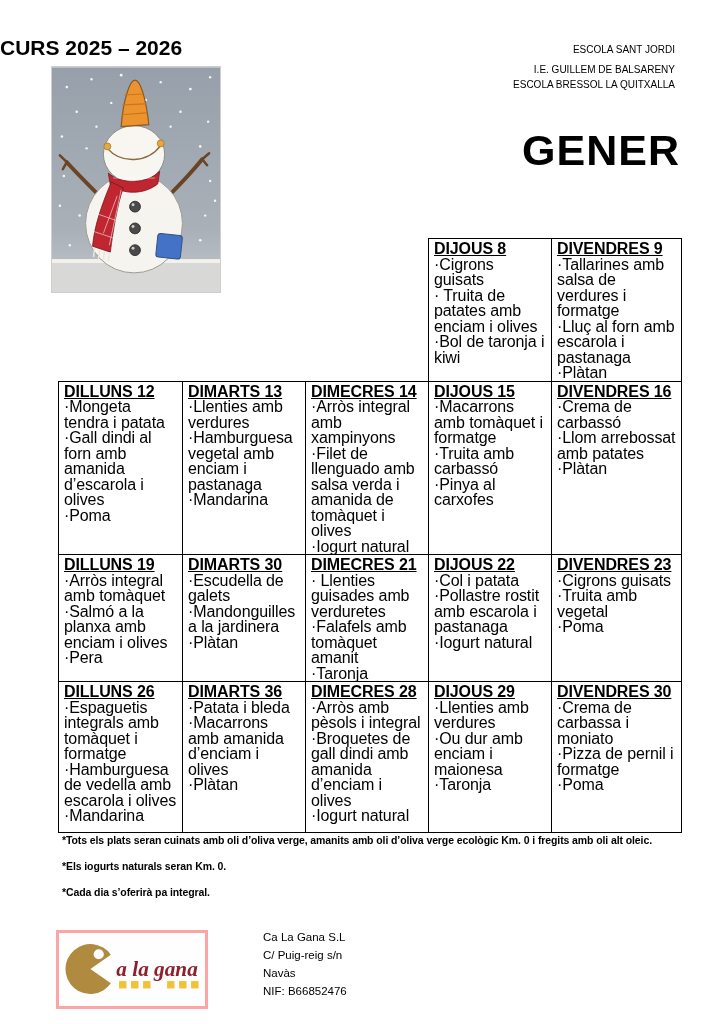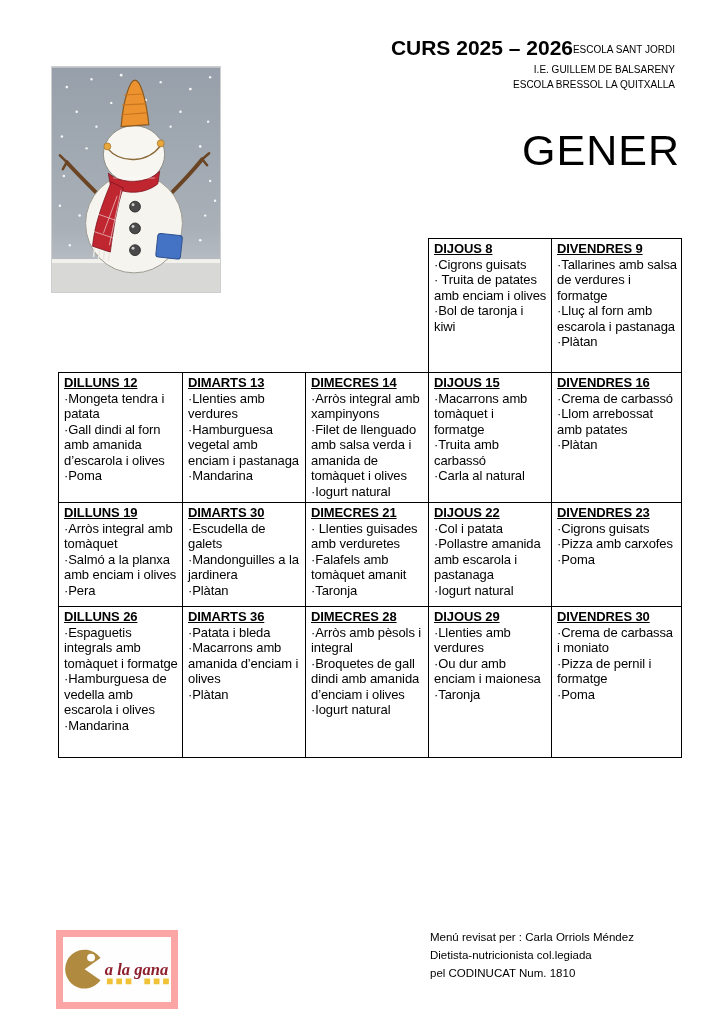--- a/index.html
+++ b/index.html
@@ -3,65 +3,65 @@
 <meta charset="utf-8">
 <style>
   html,body { margin:0; padding:0; background:#ffffff; }
   .page {
     position:relative; width:725px; height:1024px; background:#fff;
     font-family:"Liberation Sans", sans-serif; color:#000; overflow:hidden;
   }
 
   
   .course-title {
-    position:absolute; top:36px; left:0; width:573px; text-align:right;
+    position:absolute; top:36px; left:0; width:573px; text-align:left;
     font-size:21px; font-weight:bold; letter-spacing:0px;
   }
   .schools {
     position:absolute; top:42px; right:50px; text-align:right;
     font-size:10px; line-height:15px;margin-left:36px;
   }
   .schools .school-line:first-child { margin-bottom:5px; }
   .month-title {
     position:absolute; top:126px; right:45px;
-    font-size:43px; font-weight:400; letter-spacing:1px;
+    font-size:43px; font-weight:700; letter-spacing:1px;
   }
 
   
   .snowman-frame {
     position:absolute; left:51px; top:66px; width:170px; height:227px;
     border:1px solid #cfcfcf; box-sizing:border-box;
   }
   .snowman-frame svg { display:block; width:100%; height:100%; }
 
   
   table.menu {
     position:absolute; left:58px; top:238px;
     border-collapse:collapse; table-layout:fixed; width:623px;
   }
   table.menu td {
     border:1px solid #000; vertical-align:top;
     padding:2px 4px 0 5px;
-    font-size:13px; line-height:15.5px; letter-spacing:-0.1px;
+    font-size:16px; line-height:15.5px; letter-spacing:-0.1px;
     overflow:hidden;
   }
   table.menu td.blank { border:none; }
   .day-header { font-weight:bold; text-decoration:underline; }
 
   
   .notes { position:absolute; left:62px; top:833px; }
   .note {
     font-size:10.5px; font-weight:bold; line-height:14px;
     margin-bottom:12px; white-space:nowrap; letter-spacing:-0.1px;
   }
 
   
   .logo-box {
-    position:absolute; left:56px; top:930px; width:122px; height:79px;
-    border:7px solid #fca5a5; background:#fefefe; box-sizing:border-box;
+    position:absolute; left:56px; top:930px; width:152px; height:79px;
+    border:3px solid #fca5a5; background:#fefefe; box-sizing:border-box;
   }
   .logo-box svg { display:block; width:100%; height:100%; }
   .logo-script {
     font-family:"Liberation Serif", serif; font-style:italic; font-weight:bold;
   }
   .company-block {
     position:absolute; left:263px; top:928px;
     font-size:11.5px; line-height:18px;
   }
   .revision-block {
@@ -216,21 +216,21 @@
               <div class="dish">·Arròs integral amb xampinyons</div>
               <div class="dish">·Filet de llenguado amb salsa verda i amanida de tomàquet i olives</div>
               <div class="dish">·Iogurt natural</div>
             </div>
       </td>
       <td>
         <div class="day-header">DIJOUS 15</div>
         <div class="dishes">
               <div class="dish">·Macarrons amb tomàquet i formatge</div>
               <div class="dish">·Truita amb carbassó</div>
-              <div class="dish">·Carla al natural</div>
+              <div class="dish">·Pinya al carxofes</div>
             </div>
       </td>
       <td>
         <div class="day-header">DIVENDRES 16</div>
         <div class="dishes">
               <div class="dish">·Crema de carbassó</div>
               <div class="dish">·Llom arrebossat amb patates</div>
               <div class="dish">·Plàtan</div>
             </div>
       </td>
@@ -257,29 +257,29 @@
         <div class="dishes">
               <div class="dish">· Llenties guisades amb verduretes</div>
               <div class="dish">·Falafels amb tomàquet amanit</div>
               <div class="dish">·Taronja</div>
             </div>
       </td>
       <td>
         <div class="day-header">DIJOUS 22</div>
         <div class="dishes">
               <div class="dish">·Col i patata</div>
-              <div class="dish">·Pollastre amanida amb escarola i pastanaga</div>
+              <div class="dish">·Pollastre rostit amb escarola i pastanaga</div>
               <div class="dish">·Iogurt natural</div>
             </div>
       </td>
       <td>
         <div class="day-header">DIVENDRES 23</div>
         <div class="dishes">
               <div class="dish">·Cigrons guisats</div>
-              <div class="dish">·Pizza amb carxofes</div>
+              <div class="dish">·Truita amb vegetal</div>
               <div class="dish">·Poma</div>
             </div>
       </td>
     </tr>
     <tr style="height:151px">
       <td>
         <div class="day-header">DILLUNS 26</div>
         <div class="dishes">
               <div class="dish">·Espaguetis integrals amb tomàquet i formatge</div>
               <div class="dish">·Hamburguesa de vedella amb escarola i olives</div>
@@ -315,37 +315,43 @@
         <div class="dishes">
               <div class="dish">·Crema de carbassa i moniato</div>
               <div class="dish">·Pizza de pernil i formatge</div>
               <div class="dish">·Poma</div>
             </div>
       </td>
     </tr>
   </tbody>
     </table>
 
+  <div class="notes">
+    <div class="note">*Tots els plats seran cuinats amb oli d’oliva verge,  amanits amb oli d’oliva verge ecològic Km. 0 i fregits amb oli alt oleic.</div>
+    <div class="note">*Els iogurts naturals seran Km. 0.</div>
+    <div class="note">*Cada dia s’oferirà pa integral.</div>
+  </div>
 
   <div class="logo-box">
     <svg viewBox="0 0 150 79">
       <path d="M30 39 L 52.1 23.5 A 27 27 0 1 0 52.1 54.5 Z" fill="#b08a3e"></path>
       <circle cx="39" cy="23" r="5.5" fill="#ffffff"></circle>
       <g fill="#f0c237">
         <rect x="61" y="52" width="8" height="8"></rect>
           <rect x="74" y="52" width="8" height="8"></rect>
           <rect x="87" y="52" width="8" height="8"></rect>
         <rect x="113" y="52" width="8" height="8"></rect>
           <rect x="126" y="52" width="8" height="8"></rect>
           <rect x="139" y="52" width="8" height="8"></rect>
       </g>
       <text class="logo-script" x="58" y="47" font-size="23" fill="#8e1f2d">a la gana</text>
     </svg>
   </div>
 
-
-  <div class="revision-block">
-    <div>Menú revisat per : Carla Orriols Méndez</div>
-    <div>Dietista-nutricionista col.legiada</div>
-    <div>pel CODINUCAT Num. 1810</div>
-  </div>
+  <div class="company-block">
+    <div>Ca La Gana S.L</div>
+    <div>C/ Puig-reig s/n</div>
+    <div>Navàs</div>
+    <div>NIF: B66852476</div>
+  </div>
+
 
 </div>
 
 </body></html>

